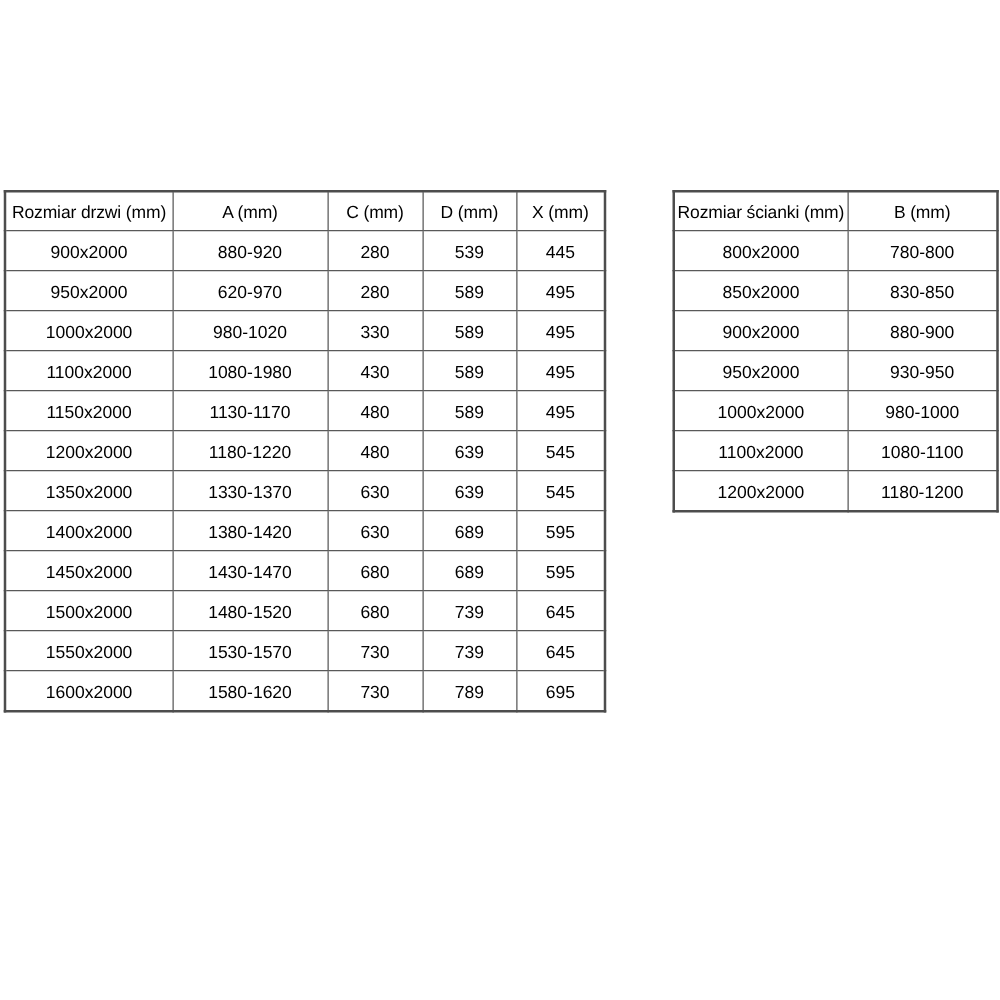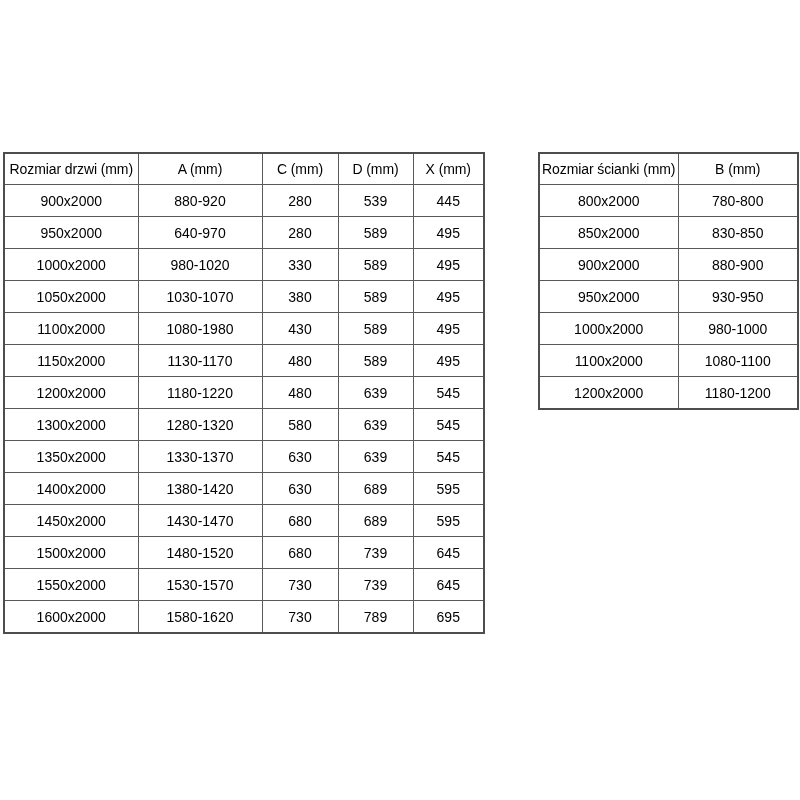--- a/index.html
+++ b/index.html
@@ -80,36 +80,29 @@
     <tbody>
         <tr>
           <td>900x2000</td>
           <td>880-920</td>
           <td>280</td>
           <td>539</td>
           <td>445</td>
         </tr>
         <tr>
           <td>950x2000</td>
-          <td>640-970</td>
+          <td>620-970</td>
           <td>280</td>
           <td>589</td>
           <td>495</td>
         </tr>
         <tr>
           <td>1000x2000</td>
           <td>980-1020</td>
           <td>330</td>
-          <td>589</td>
-          <td>495</td>
-        </tr>
-        <tr>
-          <td>1050x2000</td>
-          <td>1030-1070</td>
-          <td>380</td>
           <td>589</td>
           <td>495</td>
         </tr>
         <tr>
           <td>1100x2000</td>
           <td>1080-1980</td>
           <td>430</td>
           <td>589</td>
           <td>495</td>
         </tr>
@@ -121,27 +114,20 @@
           <td>495</td>
         </tr>
         <tr>
           <td>1200x2000</td>
           <td>1180-1220</td>
           <td>480</td>
           <td>639</td>
           <td>545</td>
         </tr>
         <tr>
-          <td>1300x2000</td>
-          <td>1280-1320</td>
-          <td>580</td>
-          <td>639</td>
-          <td>545</td>
-        </tr>
-        <tr>
           <td>1350x2000</td>
           <td>1330-1370</td>
           <td>630</td>
           <td>639</td>
           <td>545</td>
         </tr>
         <tr>
           <td>1400x2000</td>
           <td>1380-1420</td>
           <td>630</td>

